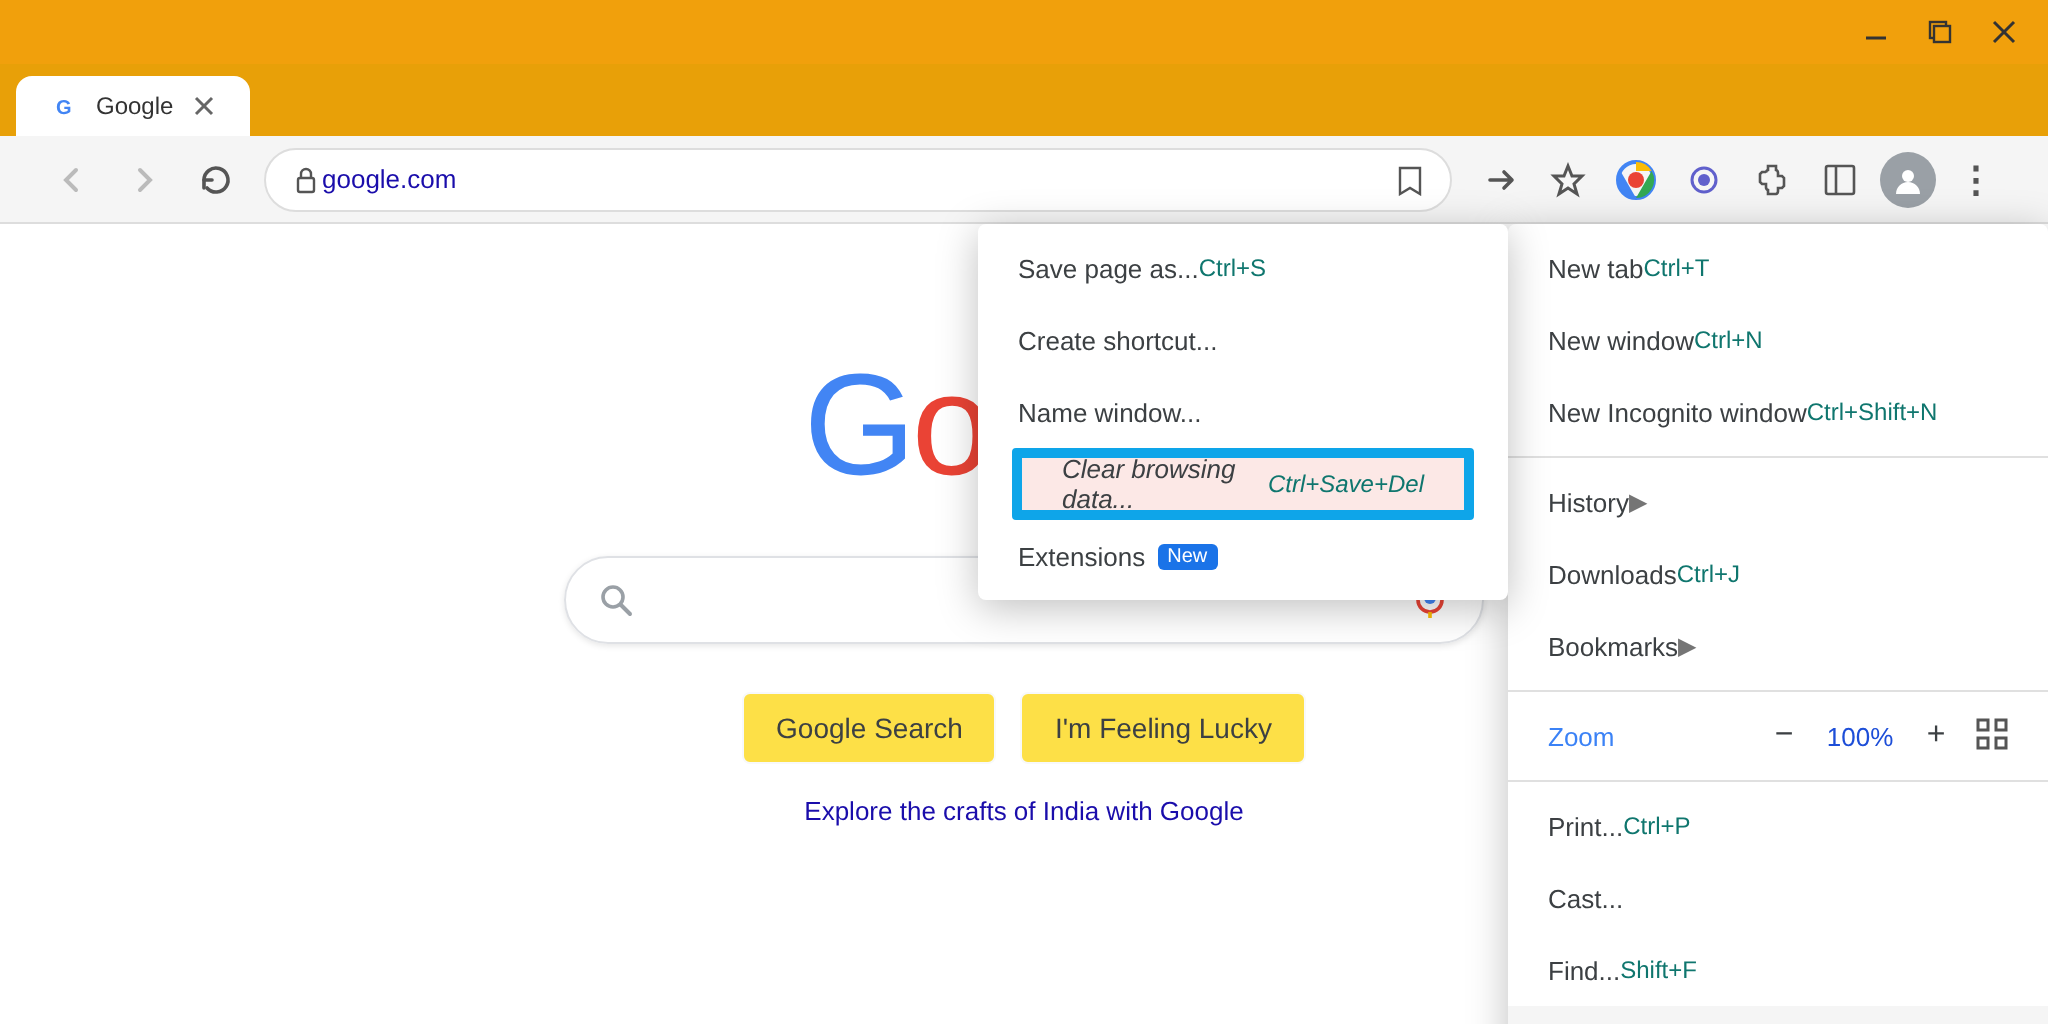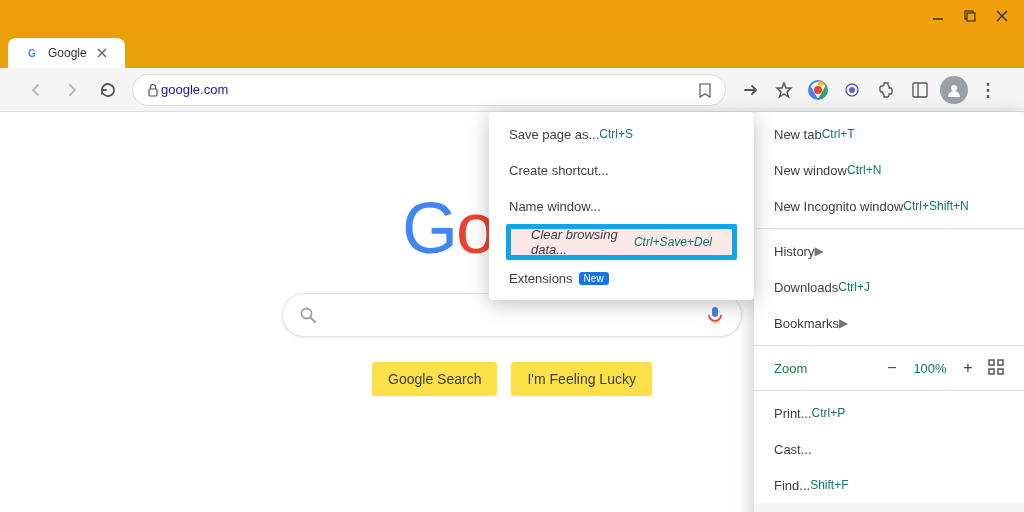--- a/index.html
+++ b/index.html
@@ -246,41 +246,41 @@
 
     .zoom-row {
       display: flex;
       align-items: center;
       justify-content: space-between;
       padding: 4px 20px;
       height: 36px;
     }
     .zoom-label {
       font-size: 13px;
-      color: #15803d;
+      color: #3b82f6;
     }
     .zoom-controls {
       display: flex;
       align-items: center;
       gap: 8px;
     }
     .zoom-btn {
       width: 24px;
       height: 24px;
       display: flex;
       align-items: center;
       justify-content: center;
       cursor: pointer;
       color: #3c4043;
       font-size: 16px;
       border-radius: 4px;
     }
     .zoom-value {
       font-size: 13px;
-      color: #0f766e;
+      color: #1d4ed8;
       min-width: 36px;
       text-align: center;
     }
     .zoom-fullscreen {
       cursor: pointer;
       color: #3c4043;
       font-size: 14px;
     }
 
     
@@ -455,20 +455,21 @@
         <line x1="10" y1="16" x2="10" y2="19" stroke="#FBBC05" stroke-width="1.8"></line>
       </svg>
     </div>
   </div>
 
   <div class="search-buttons">
     <div class="search-btn">Google Search</div>
     <div class="search-btn">I'm Feeling Lucky</div>
   </div>
 
+  <div class="explore-link">Explore the crafts of India with Google</div>
 </div>
 
 <div class="more-tools-menu">
   <div class="menu-item">
     <span>Save page as...</span>
     <span class="menu-shortcut">Ctrl+S</span>
   </div>
   <div class="menu-item">
     <span>Create shortcut...</span>
     <span class="menu-shortcut"></span>

